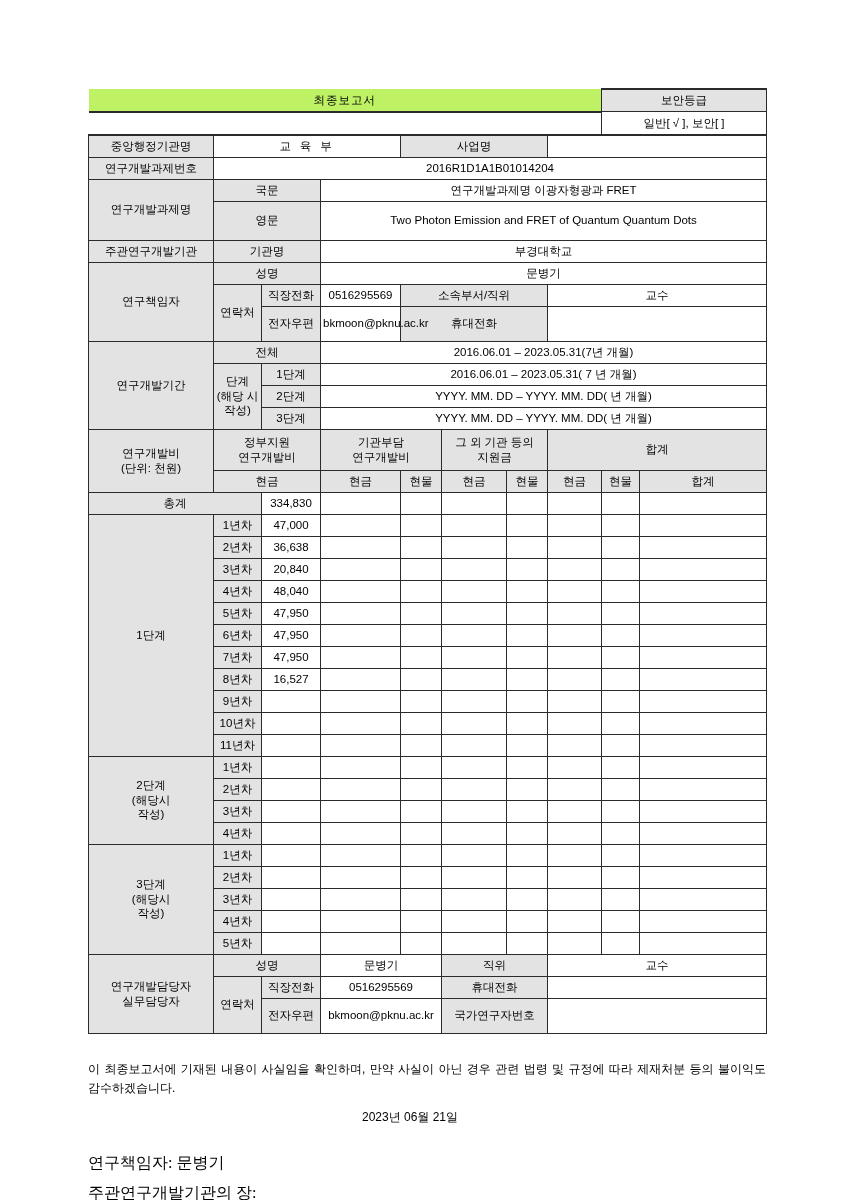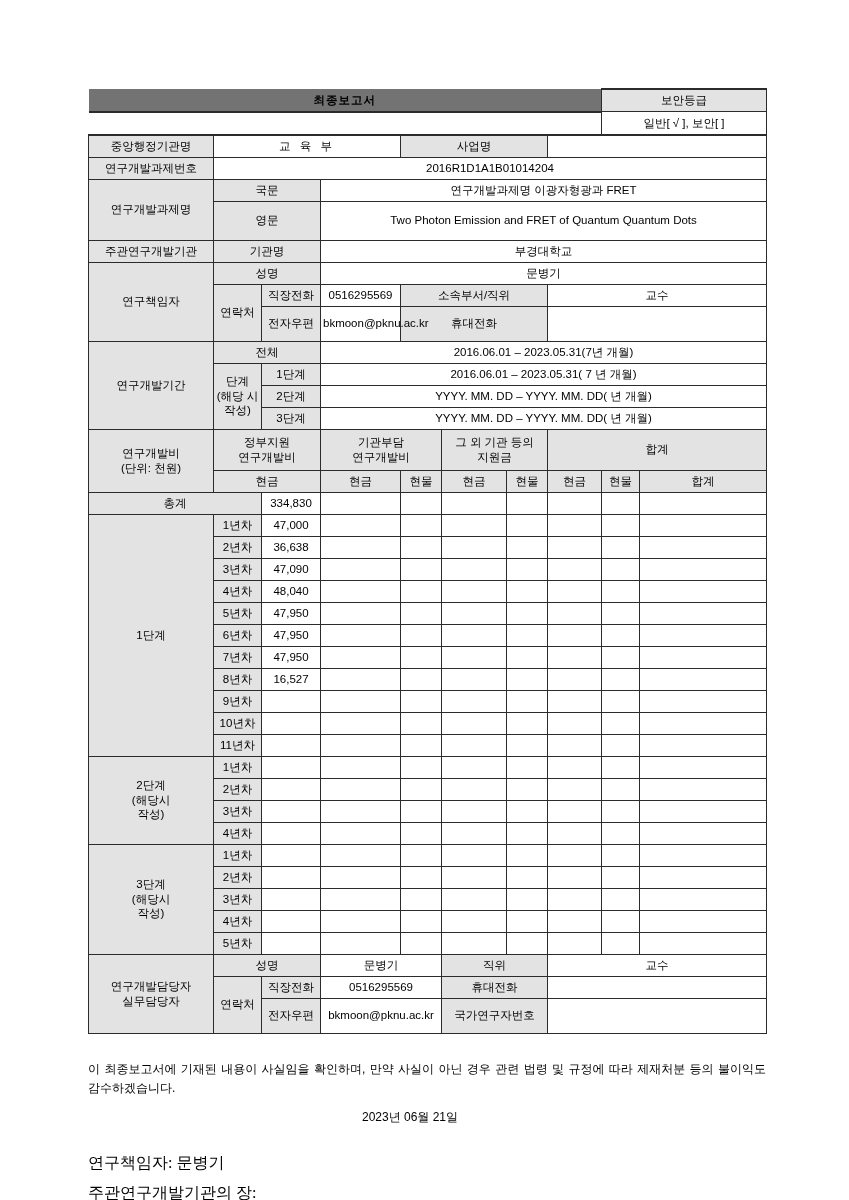--- a/index.html
+++ b/index.html
@@ -43,27 +43,28 @@
     background: #ffffff;
   }
   .noborder {
     border: none !important;
     background: transparent !important;
   }
   .title-cell {
     border: none !important;
     border-bottom: 2px solid #2b2b2b !important;
     font-size: 20px;
-    font-weight: bold;
+    font-weight: normal;
     letter-spacing: 1px;
     height: 32px;
-    background: #737373;
+    background: #bef264;
   }
   .topline {
     border-top: 2px solid #2b2b2b !important;
+    font-family: Liberation Serif, serif;
   }
   .thickbottom {
     border-bottom: 2px solid #2b2b2b !important;
   }
   .small {
     font-size: 10.5px;
   }
   .tiny {
     font-size: 9.5px;
     line-height: 1.15;
@@ -274,21 +275,21 @@
       <td class="val"></td>
       <td class="val"></td>
       <td class="val"></td>
       <td class="val"></td>
       <td class="val"></td>
       <td class="val"></td>
       <td class="val" colspan="2"></td>
     </tr>
     <tr>
       <td class="hdr">3년차</td>
-      <td class="val">47,090</td>
+      <td class="val">20,840</td>
       <td class="val"></td>
       <td class="val"></td>
       <td class="val"></td>
       <td class="val"></td>
       <td class="val"></td>
       <td class="val"></td>
       <td class="val" colspan="2"></td>
     </tr>
     <tr>
       <td class="hdr">4년차</td>

